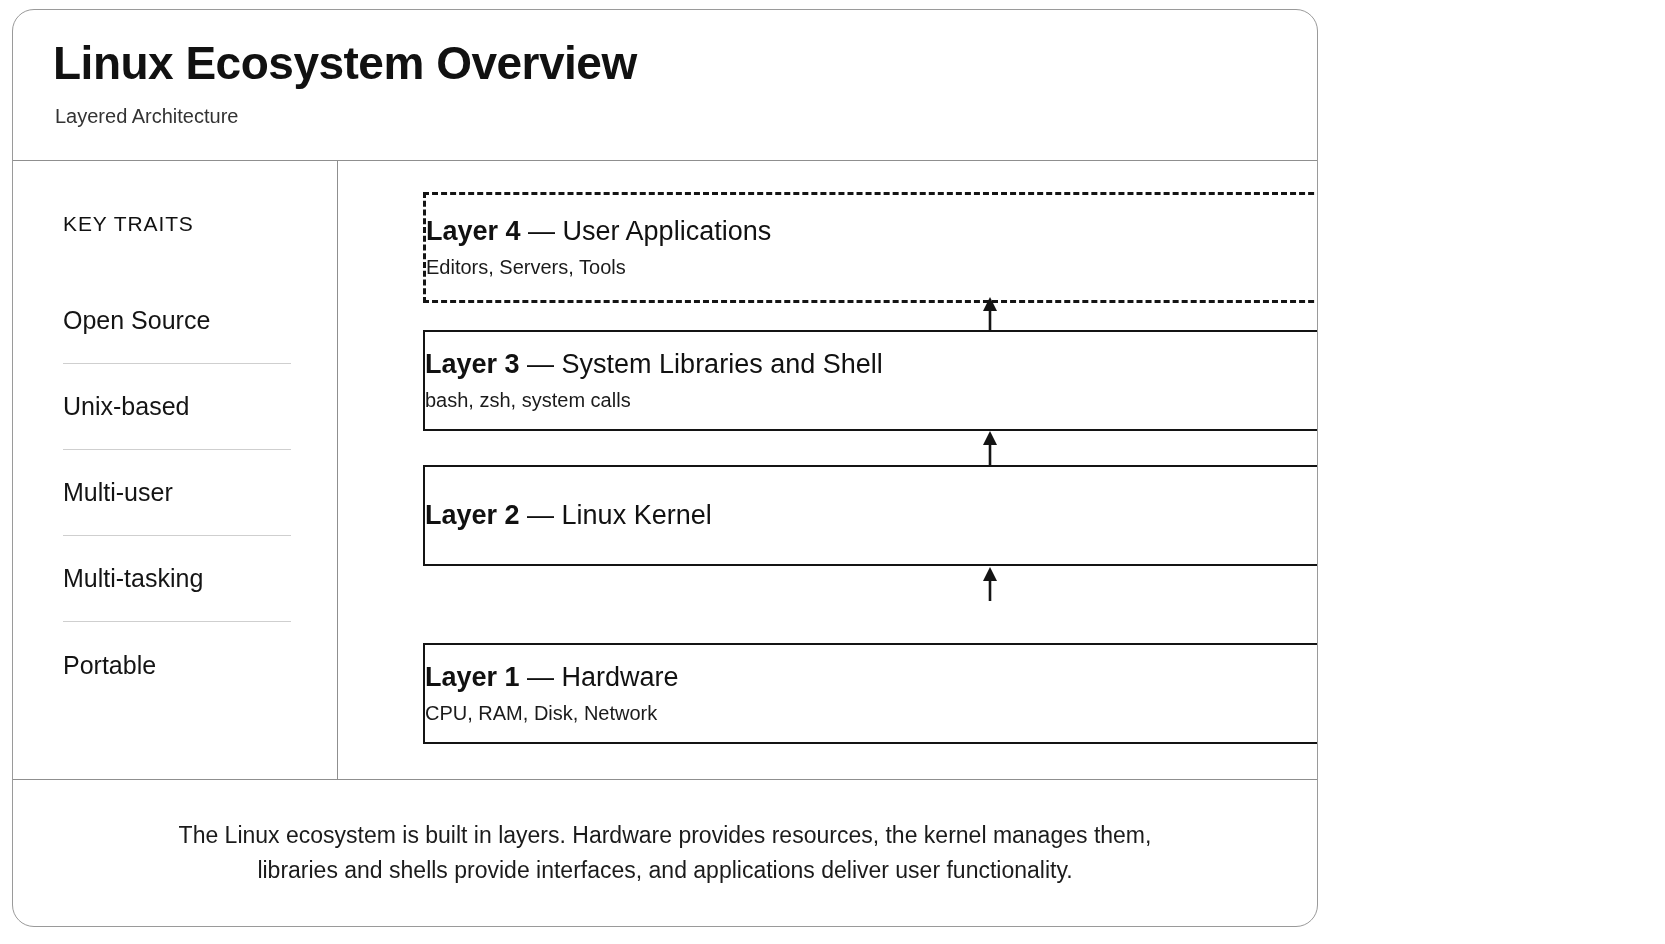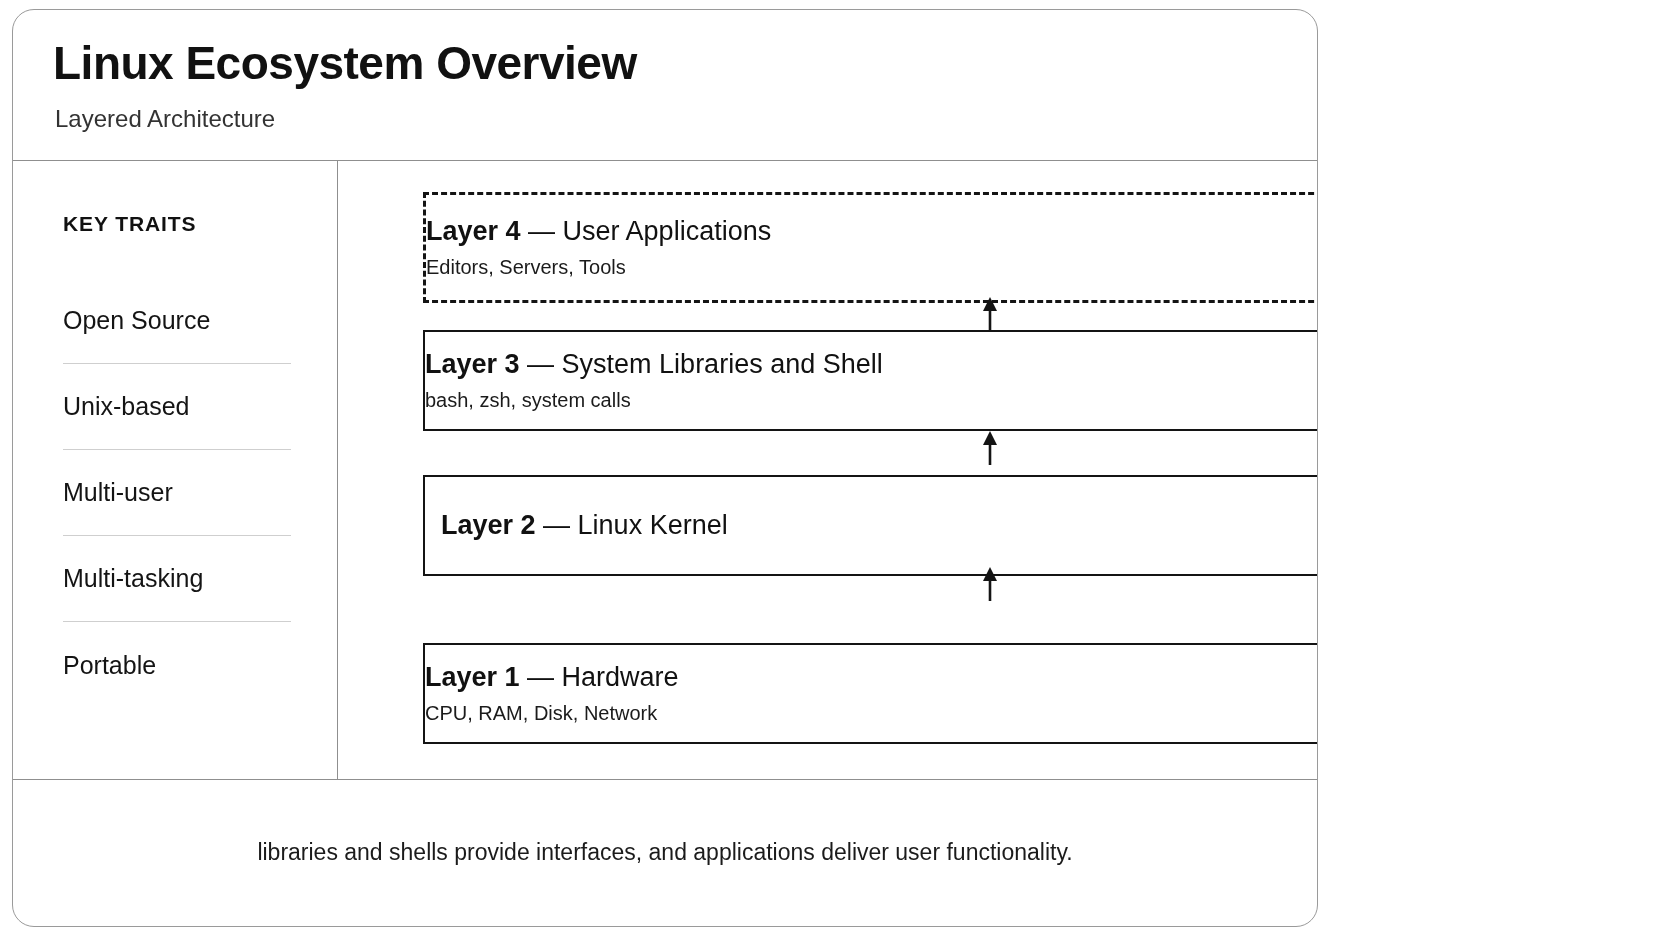--- a/index.html
+++ b/index.html
@@ -44,42 +44,42 @@
     font-size: 46px;
     font-weight: 700;
     letter-spacing: -0.5px;
     color: #111111;
     white-space: nowrap;
   }
   .subtitle {
     position: absolute;
     left: 42px;
     top: 95px;
-    font-size: 24px;
+    font-size: 20px;
     font-weight: 400;
     color: #333333;
     white-space: nowrap;
   }
 
   
   .sidebar {
     position: absolute;
     left: 0;
     top: 151px;
     width: 325px;
     height: 618px;
     box-sizing: border-box;
     border-right: 1.6px solid #8f8f8f;
   }
   .traits-heading {
     position: absolute;
     left: 50px;
     top: 51px;
     font-size: 21px;
-    font-weight: 700;
+    font-weight: 400;
     letter-spacing: 0.9px;
     color: #111111;
   }
   .traits-list {
     position: absolute;
     left: 50px;
     top: 117px;
     width: 228px;
   }
   .trait {
@@ -128,21 +128,21 @@
     margin-top: 9px;
     font-size: 20px;
     font-weight: 400;
     color: #1b1b1b;
     white-space: nowrap;
     line-height: 1.15;
   }
 
   #box-l4 { top: 31px;  height: 111px; }
   #box-l3 { top: 169px; height: 101px; }
-  #box-l2 { top: 314px; height: 101px; padding-left: 16px; }
+  #box-l2 { top: 304px; height: 101px; }
   #box-l1 { top: 449px; height: 101px; margin-top: 33px; }
 
   .arrow {
     position: absolute;
     left: 637px;
     width: 30px;
     height: 34px;
   }
   #arrow-1 { top: 406px; }
   #arrow-2 { top: 270px; }
@@ -240,17 +240,18 @@
         <line x1="15" y1="34" x2="15" y2="11" stroke="#141414" stroke-width="2.6"></line>
         <polygon points="15,0 8,14 22,14" fill="#141414"></polygon>
       </svg>
       <svg class="arrow" id="arrow-3" viewBox="0 0 30 34">
         <line x1="15" y1="34" x2="15" y2="11" stroke="#141414" stroke-width="2.6"></line>
         <polygon points="15,0 8,14 22,14" fill="#141414"></polygon>
       </svg>
     </div>
 
     <div class="footer">
+      <div class="footer-line">The Linux ecosystem is built in layers. Hardware provides resources, the kernel manages them,</div>
       <div class="footer-line">libraries and shells provide interfaces, and  applications deliver user functionality.</div>
     </div>
 
   </div>
 </div>
 
 </body></html>

